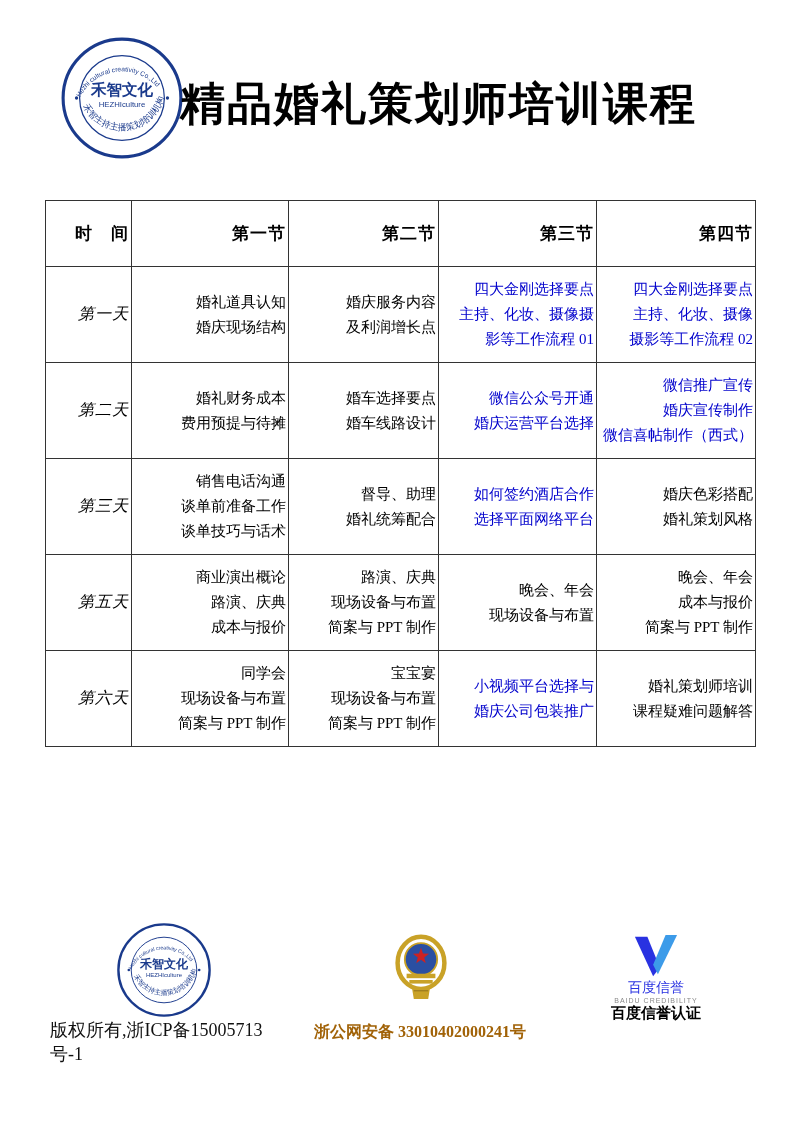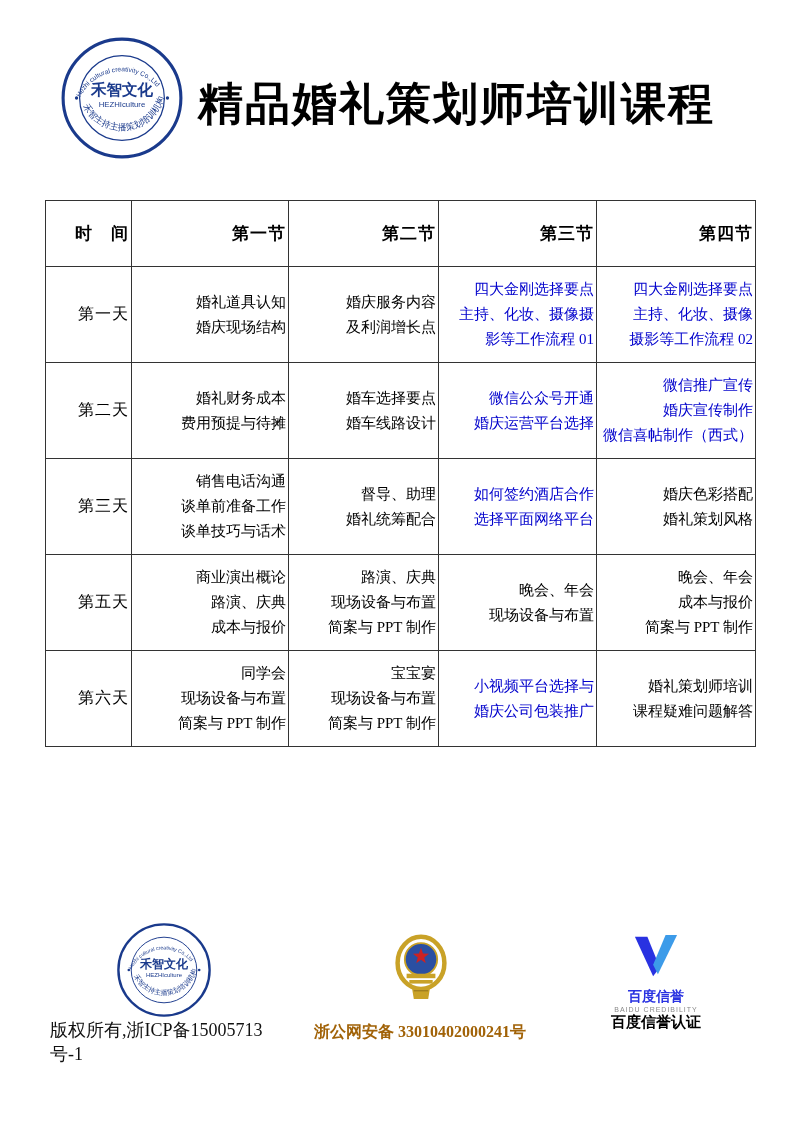--- a/index.html
+++ b/index.html
@@ -7,55 +7,55 @@
   .page {
     position:relative; width:800px; height:1128px; background:#fff;
     font-family:"Liberation Serif", serif; overflow:hidden; color:#000;
   }
 
   
   .brand-logo { position:absolute; }
   .brand-logo.hdr { left:60px; top:36px; width:124px; height:124px; }
   .brand-logo.ftr { left:116px; top:922px; width:96px; height:96px; }
   .page-title {
-    position:absolute; left:198px; top:74px; white-space:nowrap;
+    position:absolute; left:180px; top:74px; white-space:nowrap;
     font-family:"Liberation Sans", sans-serif; font-size:45px; font-weight:900;
     letter-spacing:2px; color:#000;
   }
 
   
   table.course {
     position:absolute; left:45px; top:200px; width:710px;
     border-collapse:collapse; table-layout:fixed;
   }
   .course th, .course td {
     border:1px solid #333; text-align:right; vertical-align:middle;
     padding:2px; overflow:hidden;
   }
   .course th { height:66px; font-size:17px; font-weight:bold; letter-spacing:1px; }
   .course td { height:96px; font-size:15px; }
-  .course td.day { font-size:16px; letter-spacing:1px; }
+  .course td.day { font-size:16px; letter-spacing:1px;font-style:italic; }
   .cell-text { white-space:pre-line; line-height:25px; }
   td.blue .cell-text { color:var(--accent-blue, #0000cc); }
 
   
   .copyright {
     position:absolute; left:50px; top:1018px; width:230px; text-align:left;
     font-size:18px; color:#111;
   }
   .police-badge { position:absolute; left:394px; top:930px; width:54px; height:82px; }
   .police-beian {
     position:absolute; left:300px; top:1022px; width:240px; text-align:center;
     font-size:16px; font-weight:bold; color:#a16207;
   }
   .baidu-block {
     position:absolute; left:592px; top:934px; width:128px; text-align:center;
   }
   .baidu-v { display:block; margin:0 auto; }
-  .baidu-name { font-size:14px; font-weight:bold; color:var(--baidu-blue, #2932e1); margin-top:10px; font-family:"Liberation Sans", sans-serif; }
+  .baidu-name { font-size:14px; font-weight:normal; color:var(--baidu-blue, #2932e1); margin-top:1px; font-family:"Liberation Sans", sans-serif; }
   .baidu-en { font-size:7px; letter-spacing:1px; color:#8a8a8a; font-family:"Liberation Sans", sans-serif; }
   .baidu-caption { font-size:15px; font-weight:bold; color:#000; margin-top:0; }
 
   
   .watermark {
     position:absolute; right:10px; top:1072px; display:flex; align-items:center; gap:5px;
   }
   .wm-text { text-align:left; }
   .wm-name { font-size:21px; font-weight:bold; color:var(--watermark-red, #e60012); line-height:24px; font-family:"Liberation Sans", sans-serif; }
   .wm-url  { font-size:11.5px; color:var(--watermark-red, #e60012); font-family:"Liberation Sans", sans-serif; }

